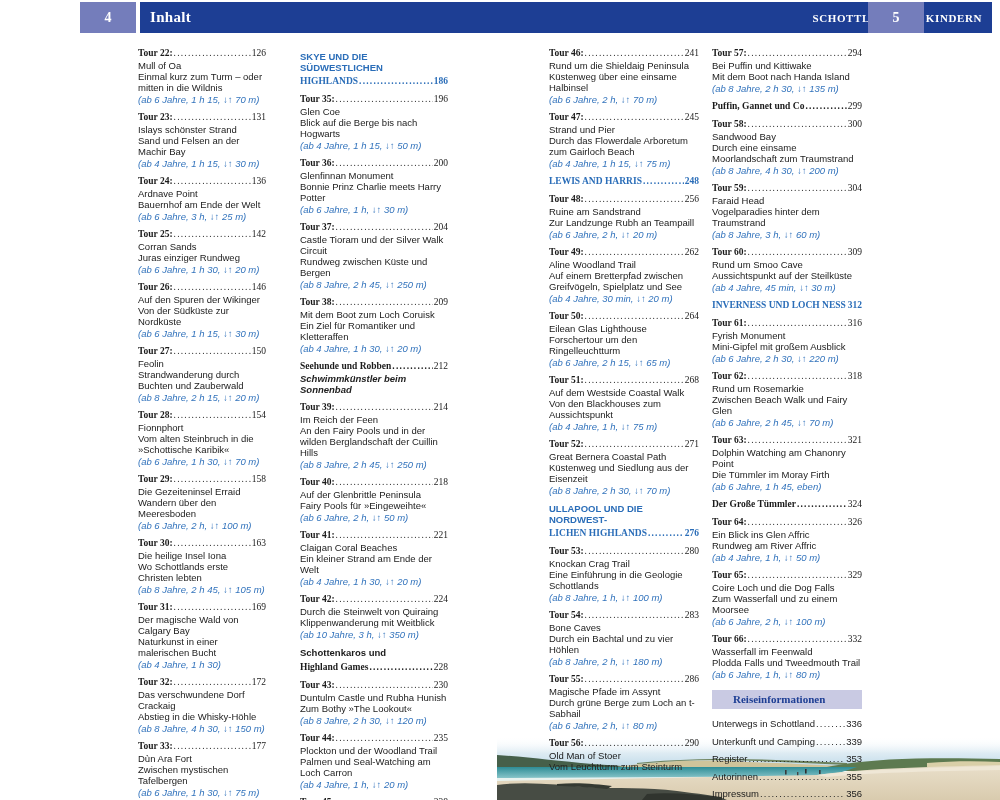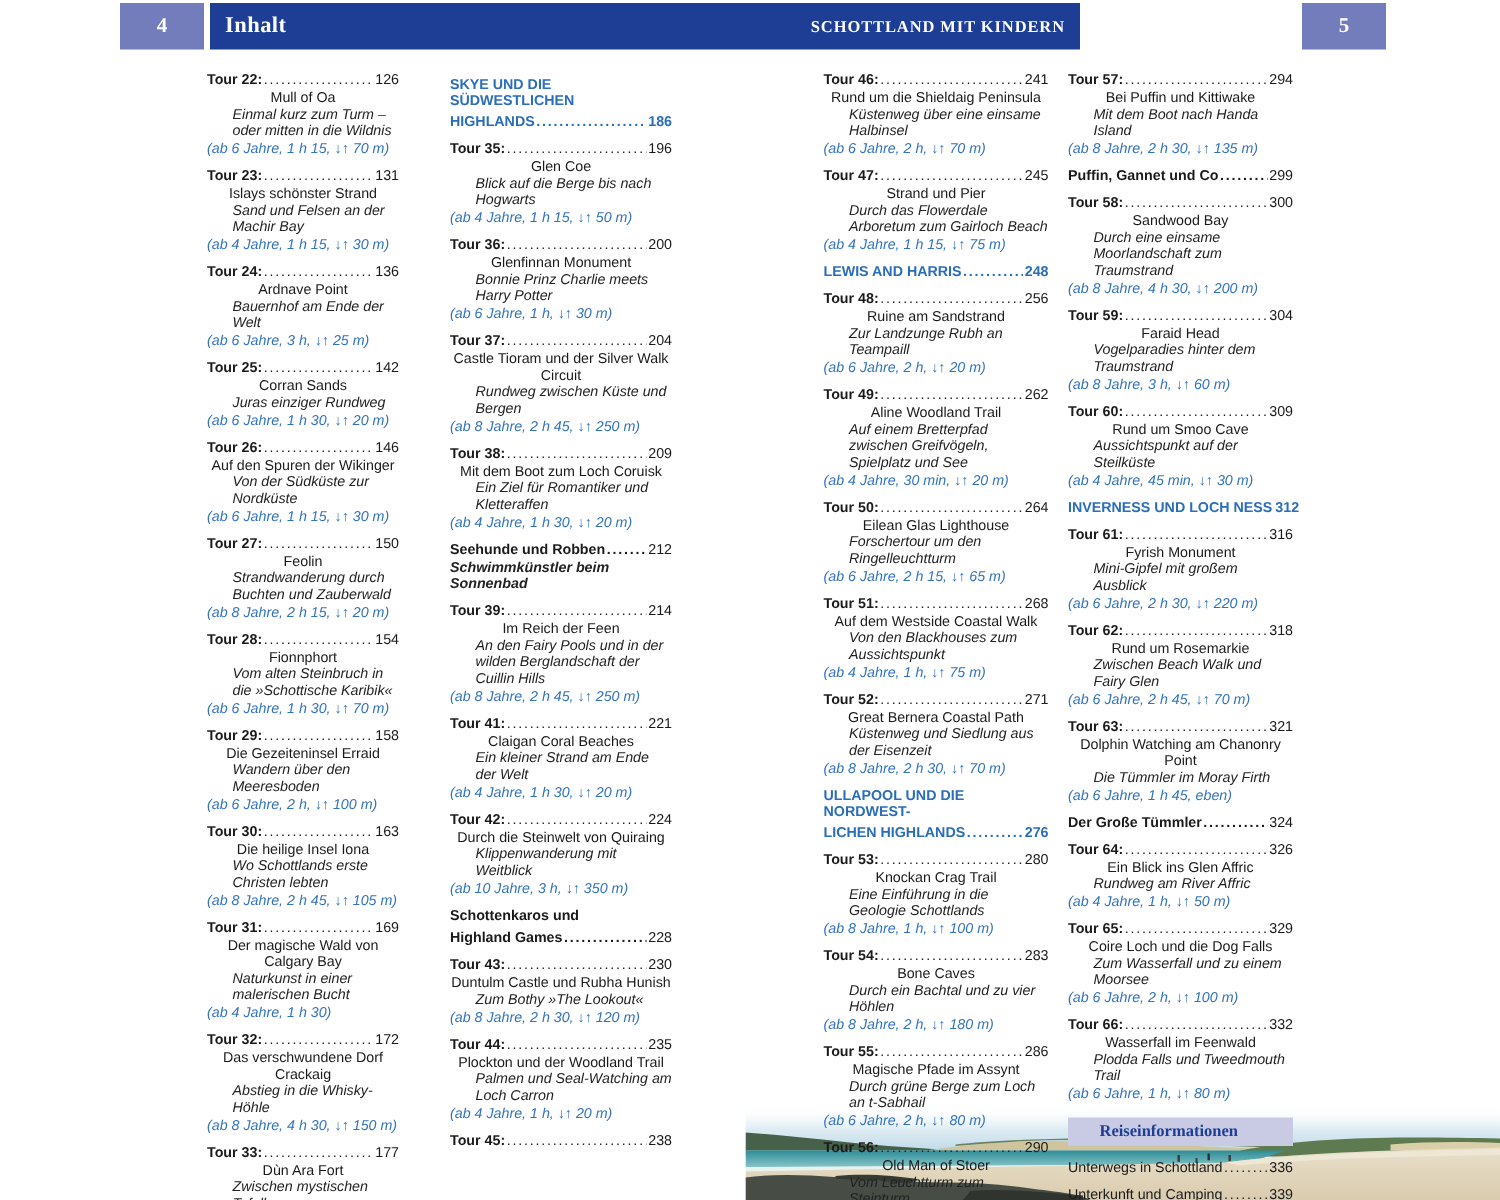--- a/index.html
+++ b/index.html
@@ -12,41 +12,41 @@
   .hdr{position:absolute;top:2px;left:0;width:100%;height:31px;}
   .pagebox{
     position:absolute;top:0;height:31px;width:56px;
     background:#747dbb;color:#ffffff;
     font-family:"Liberation Serif","DejaVu Serif",serif;font-weight:bold;font-size:14px;
     display:flex;align-items:center;justify-content:center;
   }
   .pagebox.left{left:80px;}
   .pagebox.right{left:868px;}
   .hdr-bar{
-    position:absolute;top:0;left:140px;width:580px;height:31px;background:#1d3e94;
+    position:absolute;top:0;left:140px;width:852px;height:31px;background:#1d3e94;
     color:#ffffff;display:flex;align-items:center;justify-content:space-between;
     padding:0 10px;box-sizing:border-box;
     font-family:"Liberation Serif","DejaVu Serif",serif;
   }
   .hdr-title{font-weight:bold;font-size:15px;letter-spacing:.3px;}
   .hdr-book{font-weight:bold;font-size:11px;letter-spacing:.6px;}
   
   .col{position:absolute;top:48px;z-index:2;font-size:9.5px;line-height:11px;color:#1a1a1a;}
   #col1{left:138px;width:128px;}
   #col2{left:300px;width:148px;}
   #col3{left:549px;width:150px;}
   #col4{left:712px;width:150px;}
   .entry{margin-bottom:7px;}
-  .lrow{display:flex;align-items:baseline;}
+  .lrow{display:flex;align-items:baseline;font-family:Liberation Serif, serif;}
   .lrow .dots{flex:1;overflow:hidden;white-space:nowrap;letter-spacing:1.2px;margin:0 1px;}
   .lrow .dots::after{content:"......................................................................";}
   .t-label{font-weight:bold;white-space:nowrap;}
   .t-page{white-space:nowrap;}
-  .t-title{margin-top:1px;text-align:center;}
-  .t-desc{font-style:italic;color:#222222;margin-left:17px;}
+  .t-title{margin-top:1px;}
+  .t-desc{color:#222222;}
   .t-info{font-style:italic;color:#3273bc;margin-top:1px;}
   .sec{color:#2a6db8;font-weight:bold;margin-top:3px;}
   .sec .dots,.sec .t-page{color:#2a6db8;font-weight:bold;}
   .sub{font-weight:bold;margin-top:4px;}
   .sub .t-page{font-weight:normal;}
   .sub-desc{font-style:italic;color:#222222;margin-top:1px;}
   .infobox{
     background:#c9cae3;color:#1d3e94;
     font-family:"Liberation Serif","DejaVu Serif",serif;font-weight:bold;font-size:11px;
     padding:4px 21px;margin:10px 0 9px 0;
@@ -301,20 +301,30 @@
         <span class="t-label">Tour 39:</span>
         <span class="dots"></span>
         <span class="t-page">214</span>
       </div>
       <div class="t-title">Im Reich der Feen</div>
       <div class="t-desc">An den Fairy Pools und in der wilden Berglandschaft der Cuillin Hills</div>
       <div class="t-info">(ab 8 Jahre, 2 h 45, ↓↑ 250 m)</div>
     </div>
     <div class="entry">
       <div class="lrow ">
+        <span class="t-label">Tour 40:</span>
+        <span class="dots"></span>
+        <span class="t-page">218</span>
+      </div>
+      <div class="t-title">Auf der Glenbrittle Peninsula</div>
+      <div class="t-desc">Fairy Pools für »Eingeweihte«</div>
+      <div class="t-info">(ab 6 Jahre, 2 h, ↓↑ 50 m)</div>
+    </div>
+    <div class="entry">
+      <div class="lrow ">
         <span class="t-label">Tour 41:</span>
         <span class="dots"></span>
         <span class="t-page">221</span>
       </div>
       <div class="t-title">Claigan Coral Beaches</div>
       <div class="t-desc">Ein kleiner Strand am Ende der Welt</div>
       <div class="t-info">(ab 4 Jahre, 1 h 30, ↓↑ 20 m)</div>
     </div>
     <div class="entry">
       <div class="lrow ">

